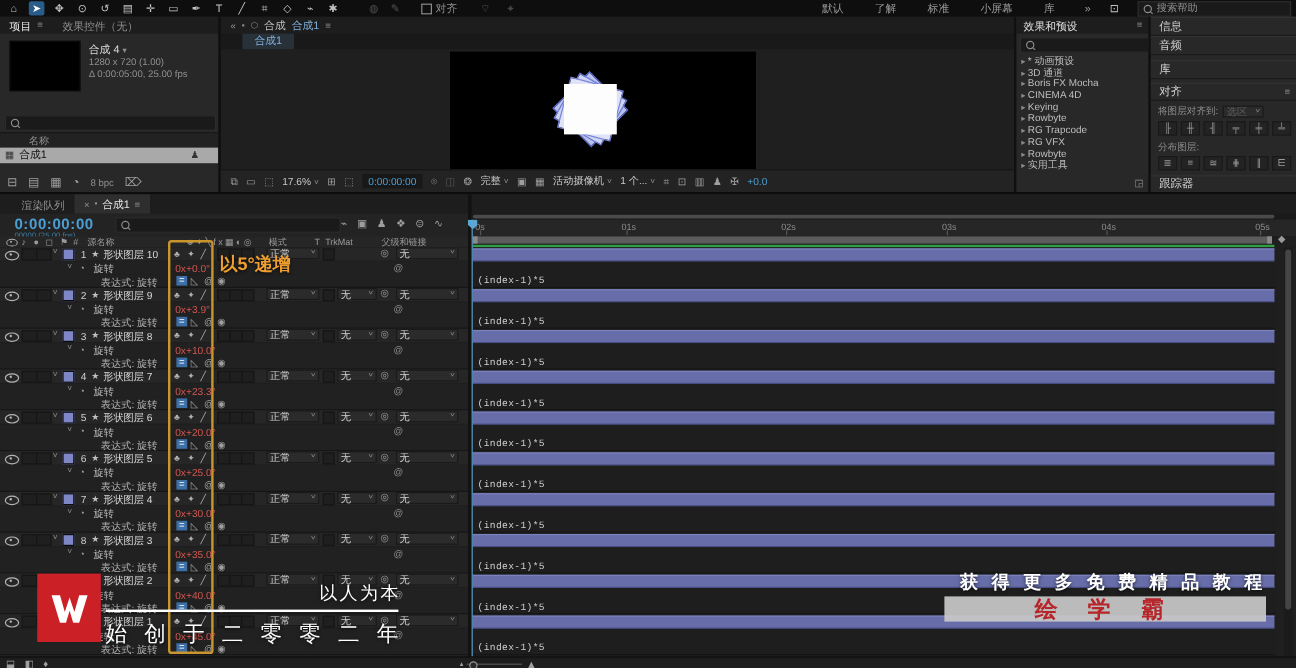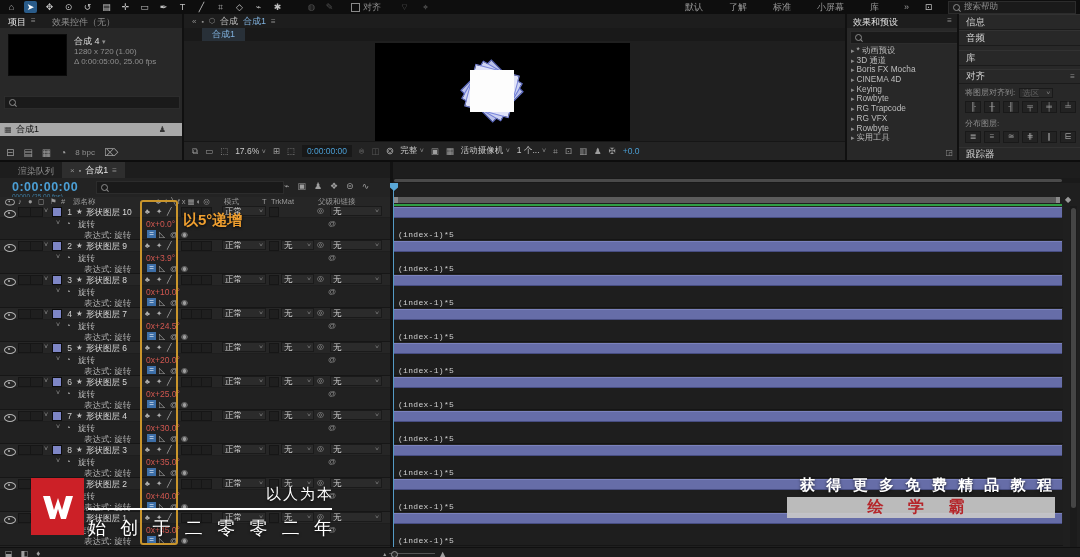--- a/index.html
+++ b/index.html
@@ -104,20 +104,23 @@
       <span class="ab dim" style="left:31px;top:2px;font-size:8px;">≡</span>
       <span class="ab dim" style="left:52px;top:2px;font-size:9px;">效果控件（无）</span>
     </div>
     <div class="ab" style="left:8px;top:20px;width:57px;height:40px;background:#000;border:1px solid #0a0a0a;"></div>
     <div class="ab" style="left:74px;top:21px;color:#dcdcdc;font-size:9px;"><span>合成 4</span> <span class="dim" style="font-size:7px;">▾</span></div>
     <div class="ab dim" style="left:74px;top:33px;font-size:8px;">1280 x 720 (1.00)</div>
     <div class="ab dim" style="left:74px;top:43px;font-size:8px;">Δ 0:00:05:00, 25.00 fps</div>
     <div class="ab searchbox" style="left:4px;top:82px;width:166px;">
         <span class="mag"></span>
       </div>
+    <div class="ab" style="left:0;top:96px;width:100%;height:12px;background:#222;border-top:1px solid #181818;border-bottom:1px solid #181818;">
+      <span class="ab dim" style="left:24px;top:1px;font-size:8.5px;">名称</span>
+    </div>
     <div class="ab" style="left:0;top:109px;width:100%;height:13px;background:#a9a9a9;display:flex;align-items:center;">
       <span class="ico" style="width:16px;color:#333;font-size:8px;">▦</span>
       <span style="color:#111;font-size:9px;">合成1</span>
       <span style="margin-left:auto;margin-right:16px;color:#333;font-size:8px;">♟</span>
     </div>
     <div class="ab" style="left:0;top:130px;width:100%;height:16px;display:flex;align-items:center;gap:9px;padding-left:6px;box-sizing:border-box;">
       <span class="ico">⊟</span>
       <span class="ico">▤</span>
       <span class="ico">▦</span>
       <span class="ico">◔</span>
@@ -452,21 +455,21 @@
       <span class="ab" style="left:317px;top:0;color:#9a9a9a;font-size:8px;">◎</span>
       <span class="ab dd ddpar" style="left:330px;top:0;width:52px;">
               <span class="ptext">无</span>
               <span class="arr">˅</span>
             </span>
     </div>
     <div class="lrow r2">
       <span class="ab dim" style="left:56px;top:1px;font-size:7px;">˅</span>
       <span class="ab" style="left:66px;top:1px;color:#a8a8a8;font-size:7.5px;">◔</span>
       <span class="ab" style="left:78px;top:1px;color:#b8b8b8;font-size:8.5px;">旋转</span>
-      <span class="ab pval" style="left:146px;top:1px;">0x+24.5°</span>
+      <span class="ab pval" style="left:146px;top:1px;">0x+23.3°</span>
       <span class="ab" style="left:328px;top:1px;color:#8a8a8a;font-size:8px;">@</span>
     </div>
     <div class="lrow r3">
       <span class="ab" style="left:84px;top:1px;color:#b0b0b0;font-size:8.5px;">表达式:  旋转</span>
       <span class="ab echip" style="left:147px;top:1px;">=</span>
       <span class="ab" style="left:159px;top:1px;color:#9e9e9e;font-size:8px;">◺</span>
       <span class="ab" style="left:170px;top:1px;color:#9e9e9e;font-size:8px;">@</span>
       <span class="ab" style="left:181px;top:1px;color:#9e9e9e;font-size:8px;">◉</span>
     </div>
   </div>
@@ -753,20 +756,34 @@
     </div>
   </div>
 </div>
 
     <div class="ab" style="left:390px;top:0;width:3px;height:397px;background:#121212;"></div>
 
     <div class="ab" style="left:393px;top:16px;width:687px;height:381px;background:#1f1f1f;">
       <div class="ab" style="left:0;top:0;width:100%;height:5px;background:#1a1a1a;">
           <div class="ab" style="left:1px;top:1px;width:668px;height:3px;background:#4a4a4a;border-radius:2px;"></div>
         </div>
+      <div class="ab" id="ruler" style="left:0;top:5px;width:100%;height:14px;background:#262626;border-bottom:1px solid #1a1a1a;">
+          <span class="tick" style="left: 3px;">0s</span>
+          <span style="position: absolute; top: 9px; left: 7px; width: 1px; height: 4px; background: rgb(85, 85, 85);"></span>
+          <span class="tick" style="left: 125px;">01s</span>
+          <span style="position: absolute; top: 9px; left: 129px; width: 1px; height: 4px; background: rgb(85, 85, 85);"></span>
+          <span class="tick" style="left: 258px;">02s</span>
+          <span style="position: absolute; top: 9px; left: 262px; width: 1px; height: 4px; background: rgb(85, 85, 85);"></span>
+          <span class="tick" style="left: 392px;">03s</span>
+          <span style="position: absolute; top: 9px; left: 396px; width: 1px; height: 4px; background: rgb(85, 85, 85);"></span>
+          <span class="tick" style="left: 525px;">04s</span>
+          <span style="position: absolute; top: 9px; left: 529px; width: 1px; height: 4px; background: rgb(85, 85, 85);"></span>
+          <span class="tick" style="left: 653px;">05s</span>
+          <span style="position: absolute; top: 9px; left: 657px; width: 1px; height: 4px; background: rgb(85, 85, 85);"></span>
+        </div>
       <div class="ab" style="left:1px;top:19px;width:666px;height:6px;background:#5c5c5c;border-left:4px solid #8a8a8a;border-right:4px solid #8a8a8a;box-sizing:border-box;"></div>
       <span class="ab" style="left:672px;top:17px;color:#9a9a9a;font-size:8px;">◆</span>
       <div class="ab" style="left:1px;top:26px;width:668px;height:2px;background:#2f9e44;"></div>
       <div class="ab" style="left:1px;top:29px;width:668px;height:1.5px;background:rgba(47,158,68,.8);"></div>
       <div class="ab" id="layers-right" style="left:0;top:28px;width:670px;height:353px;overflow:hidden;">
   <div class="rgroup">
     <div class="lrow r1" style="background:#232323;">
       <span class="bar"></span>
     </div>
     <div class="lrow r2" style="background:#1e1e1e;">
@@ -928,17 +945,17 @@
         <span>更</span>
         <span>多</span>
         <span>免</span>
         <span>费</span>
         <span>精</span>
         <span>品</span>
         <span>教</span>
         <span>程</span>
       </div>
     <div class="ab" style="left:7px;top:27px;width:268px;height:21px;background:rgba(201,201,201,.92);display:flex;align-items:center;justify-content:center;">
-      <span style="color:#b5252a;font-weight:bold;font-size:16px;letter-spacing:10px;">绘 学 霸</span>
+      <span style="color:#b5252a;font-weight:bold;font-size:19px;letter-spacing:10px;">绘 学 霸</span>
     </div>
   </div>
 
 </div>
 
 </body></html>

